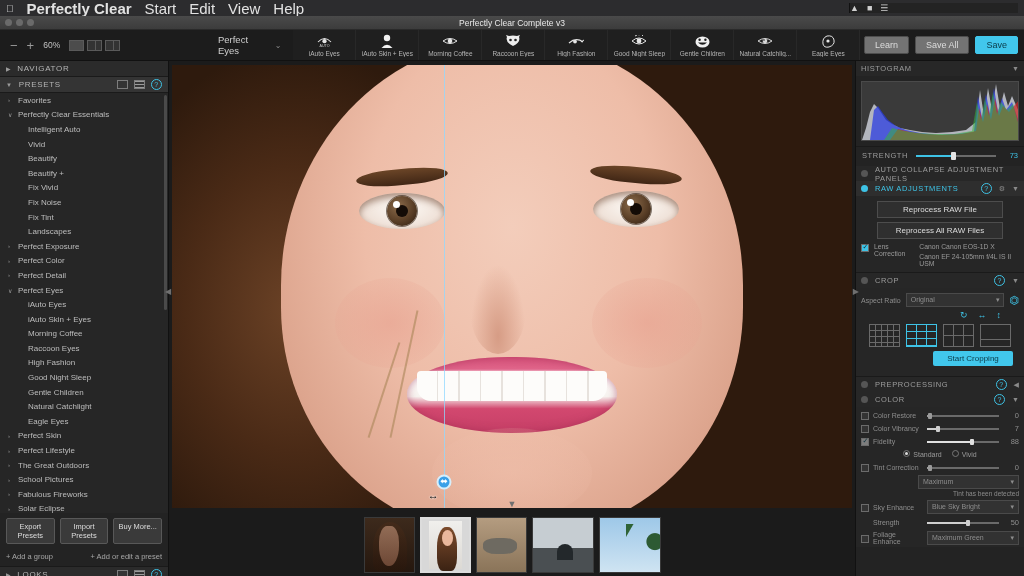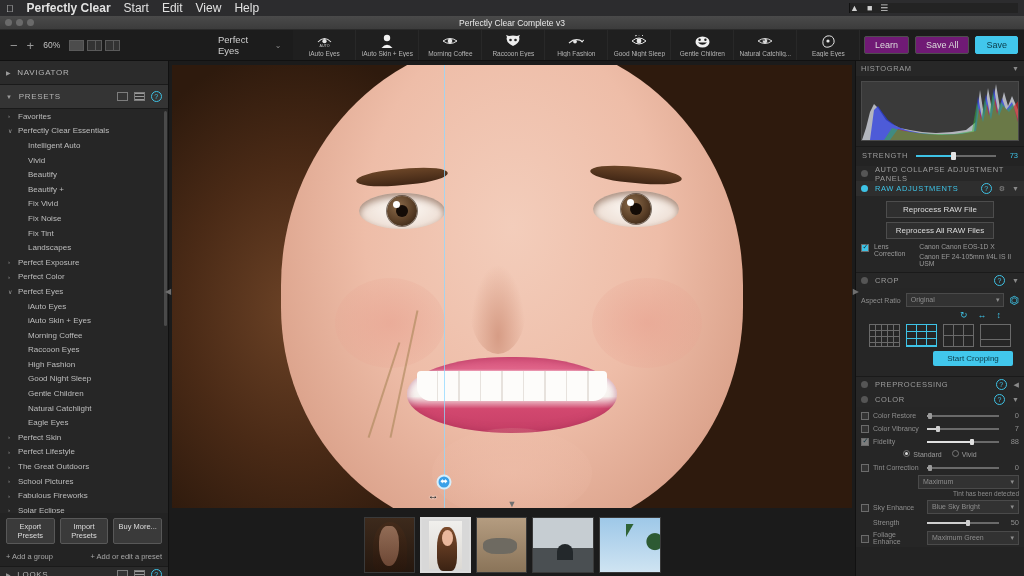--- a/index.html
+++ b/index.html
@@ -4,21 +4,21 @@
 <style>
   * { box-sizing: border-box; margin:0; padding:0; }
   html,body { width:1024px; height:576px; overflow:hidden; background:#1e1e1e;
     font-family:"Liberation Sans", sans-serif; color:#b9b9b9; -webkit-font-smoothing:antialiased;}
   .app { position:relative; width:1024px; height:576px; background:#232323; }
 
   
   .macbar { height:16px; background:#2c2c2e; display:flex; align-items:center; padding:0 6px;
     font-size:9.5px; color:#e6e6e6; gap:13px; }
   .macbar .apple { font-size:10px; }
-  .macbar .mi { font-size:12px; color:#e2e2e2;text-align:right; }
+  .macbar .mi { font-size:15px; color:#e2e2e2;text-align:right; }
   .macbar .mi.bold { font-weight:bold; }
   .macbar .spacer { flex:1; }
   .macbar .right { display:flex; gap:8px; font-size:9px; color:#d0d0d0; }
 
   
   .titlebar { height:14px; background:linear-gradient(#4a4a4a,#3c3c3c); border-bottom:1px solid #2a2a2a;
     display:flex; align-items:center; padding:0 5px; position:relative; }
   .lights { display:flex; gap:4px; }
   .light { width:7px; height:7px; border-radius:50%; background:#6a6a6a; }
   .titlebar .wtitle { position:absolute; left:0; right:0; text-align:center; font-size:8.5px; color:#e9e9e9; }
@@ -34,29 +34,29 @@
   .vm.split:after { content:""; position:absolute; left:50%; top:0; bottom:0; width:1px; background:#5a5a5a; }
   .vm.dual:after { content:""; position:absolute; left:50%; top:0; bottom:0; width:1px; background:#5a5a5a; }
   .tb-mid { display:flex; align-items:center; gap:5px; font-size:9.5px; color:#cfcfcf; padding-right:12px;}
   .caret { font-size:8px; color:#8a8a8a; }
   .presets-strip { flex:1; display:flex; align-items:stretch; }
   .pbtn { width:63px; display:flex; flex-direction:column; align-items:center; justify-content:center;
     gap:1px; border-right:1px solid #282828; background:#1f1f1f; }
   .pbtn .glyph { height:15px; display:flex; align-items:center; justify-content:center; color:#e6e6e6; font-size:13px; }
   .pbtn .lbl { font-size:6.5px; color:#b5b5b5; white-space:nowrap; overflow:hidden; max-width:62px; text-align:center;}
   .tb-right { width:169px; display:flex; align-items:center; justify-content:flex-end; gap:6px; padding-right:6px; background:#1c1c1c;}
-  .btn { font-size:9px; padding:3px 10px; border:1px solid #4e4e4e; background:#701a75; color:#ddd; border-radius:2px; }
+  .btn { font-size:9px; padding:3px 10px; border:1px solid #4e4e4e; background:#737373; color:#ddd; border-radius:2px; }
   .btn.primary { background:#41c7ec; border-color:#41c7ec; color:#0b3a48; }
 
   
   .body { display:flex; height:521px; }
 
   
   .sidebar { width:169px; background:#232323; border-right:1px solid #111; display:flex; flex-direction:column; }
-  .panelhead { height:24px; background:#2b2b2b; display:flex; align-items:center; gap:6px;
+  .panelhead { height:16px; background:#2b2b2b; display:flex; align-items:center; gap:6px;
     padding:0 6px; border-bottom:1px solid #1a1a1a; font-size:8px; letter-spacing:.7px; color:#b4b4b4; }
   .panelhead .tri { font-size:6px; color:#9a9a9a; }
   .panelhead .grow { flex:1; }
   .ph-ic { width:11px; height:9px; border:1px solid #7d7d7d; background:#343434;}
   .ph-ic.lines { background:repeating-linear-gradient(#9a9a9a 0 1px,#343434 1px 3px); }
   .helpdot { width:11px; height:11px; border-radius:50%; border:1px solid #3ec3e6; color:#3ec3e6;
     font-size:7px; display:flex; align-items:center; justify-content:center; }
   .presetshead { background:#343434; }
   .tree { flex:1; overflow:hidden; background:#262626; position:relative; }
   .row { height:14.6px; display:flex; align-items:center; font-size:8px; color:#bdbdbd; padding-left:8px; }
@@ -136,21 +136,21 @@
   .hg { margin:5px; height:60px; background:#3a3a3a; border:1px solid #4a4a4a; position:relative; overflow:hidden;}
   .strength { display:flex; align-items:center; gap:6px; padding:4px 6px 6px; }
   .strength .lbl { font-size:7.5px; letter-spacing:.6px; color:#9c9c9c; width:48px;}
   .slider { flex:1; height:9px; position:relative; }
   .slider .track { position:absolute; top:4px; left:0; right:0; height:1.5px; background:#6a6a6a; }
   .slider .fill { position:absolute; top:4px; left:0; height:1.5px; background:#3ec3e6; }
   .slider .knob { position:absolute; top:1px; width:5px; height:8px; background:#e4e4e4; border-radius:1px;}
   .val { font-size:7.5px; color:#3ec3e6; width:16px; text-align:right; }
   .val.gray { color:#8d8d8d; }
   .secbody { padding:5px; background:#262626; }
-  .wbtn { display:block; width:108px; margin:0 auto 4px; text-align:center; font-size:8px;
+  .wbtn { display:block; width:126px; margin:0 auto 4px; text-align:center; font-size:8px;
      padding:3px 8px; background:#2f2f2f; border:1px solid #4d4d4d; color:#ddd; border-radius:0;}
   .lenscorr { display:flex; gap:5px; font-size:6.8px; color:#9a9a9a; align-items:flex-start; }
   .chk { width:8px; height:8px; border:1px solid #6b6b6b; background:#3ec3e6; position:relative; flex:none; margin-top:1px;}
   .chk:after{content:"✓"; position:absolute; left:0.5px; top:-2.5px; font-size:7px; color:#10323d;}
   .chk.off{ background:#333; } .chk.off:after{ content:""; }
   .aspect { display:flex; align-items:center; gap:5px; font-size:7px; color:#8d8d8d; }
   .sel2 { flex:1; background:#323232; border:1px solid #4a4a4a; font-size:7px; color:#8d8d8d;
      padding:2px 4px; display:flex; justify-content:space-between; }
   .cropicons { display:flex; justify-content:flex-end; gap:10px; padding:3px 18px 2px 0; font-size:9px; color:#3ec3e6;}
   .grids { display:flex; gap:6px; justify-content:center; padding:2px 0 4px; }
@@ -363,20 +363,24 @@
           </div>
           <div class="row">
             <span class="arw">›</span>
             <span>Perfect Exposure</span>
           </div>
           <div class="row">
             <span class="arw">›</span>
             <span>Perfect Color</span>
           </div>
           <div class="row">
+            <span class="arw">›</span>
+            <span>Perfect Detail</span>
+          </div>
+          <div class="row">
             <span class="arw">∨</span>
             <span>Perfect Eyes</span>
           </div>
           <div class="row child">
             <span>iAuto Eyes</span>
           </div>
           <div class="row child">
             <span>iAuto Skin + Eyes</span>
           </div>
           <div class="row child">

